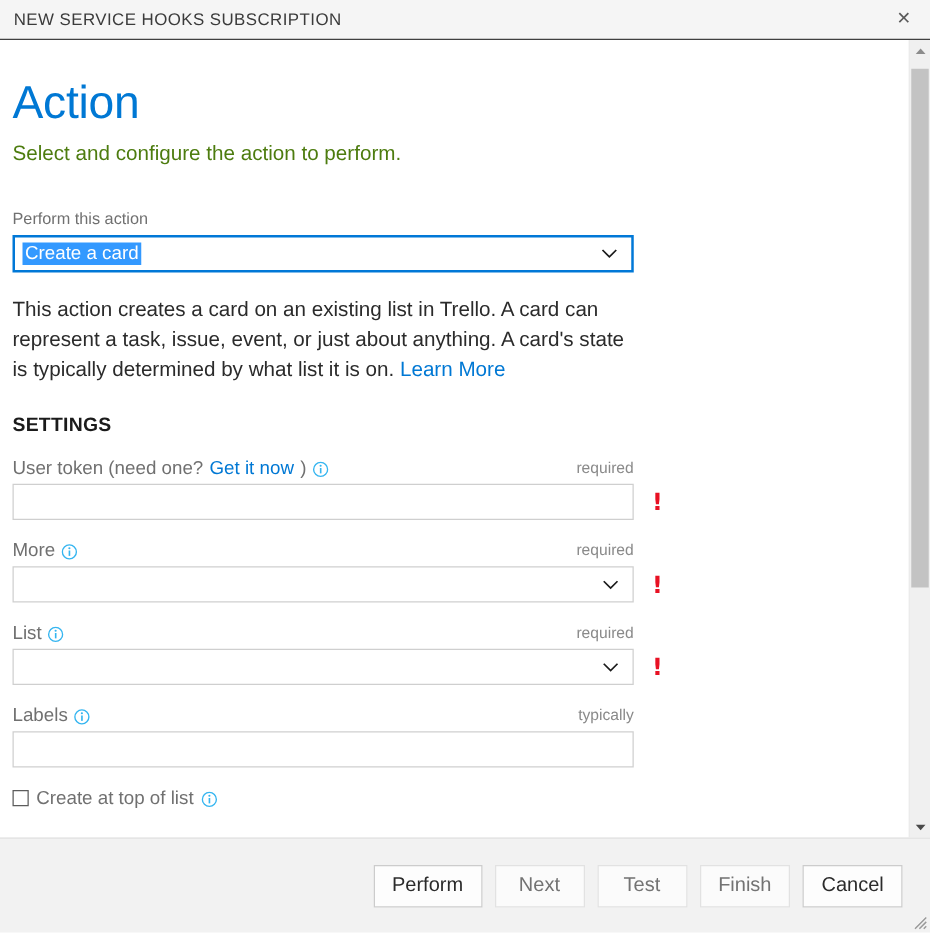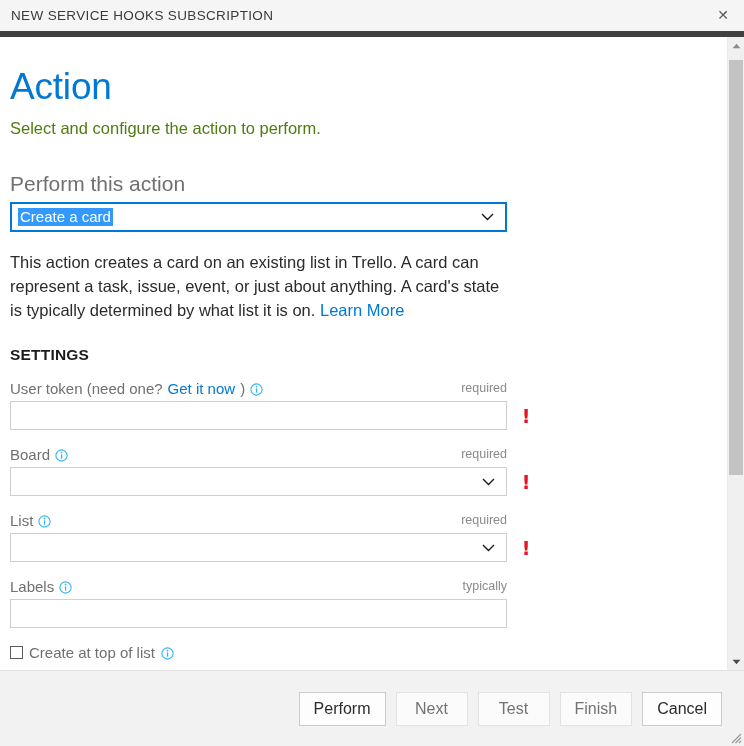--- a/index.html
+++ b/index.html
@@ -23,21 +23,21 @@
     background: #ffffff;
     display: flex;
     flex-direction: column;
   }
 
   
   .titlebar {
     position: relative;
     height: 31px;
     background: #f5f5f5;
-    border-bottom: 6px solid #404040;
+    border-bottom: 1px solid #404040;
     flex: 0 0 auto;
     display: flex;
     align-items: center;
   }
   .titlebar-text {
     font-size: 13.5px;
     color: #3b3b3b;
     letter-spacing: 0.35px;
     padding-left: 11px;
     white-space: nowrap;
@@ -87,21 +87,21 @@
   .page-subtitle {
     color: #4d7c0f;
     font-size: 16.5px;
     margin: 0;
     padding-top: 14px;
     font-weight: 400;
   }
 
   .field-label {
     color: #707070;
-    font-size: 21px;
+    font-size: 13px;
     margin: 0;
   }
 
   .select-row {
     margin-top: 6px;
   }
   .big-select {
     position: relative;
     width: 497px;
     height: 30px;
@@ -370,21 +370,21 @@
         </div>
         <div class="input-wrap">
           <input class="txt-input" type="text" value="" style="">
           <span class="bang">!</span>
         </div>
       </div>
 
       <div class="field">
         <div class="field-head">
           <span class="field-head-left">
-              <span>Board</span>
+              <span>More</span>
               <svg class="info-icon" viewBox="0 0 13 13">
                 <circle cx="6.5" cy="6.5" r="5.6" fill="#ffffff" stroke="#35b5f0" stroke-width="1.1"></circle>
                 <circle cx="6.5" cy="3.6" r="0.85" fill="#35b5f0"></circle>
                 <rect x="5.9" y="5.4" width="1.3" height="4.3" fill="#35b5f0"></rect>
               </svg>
             </span>
           <span class="req-tag">required</span>
         </div>
         <div class="input-wrap">
           <div class="dd-input">

